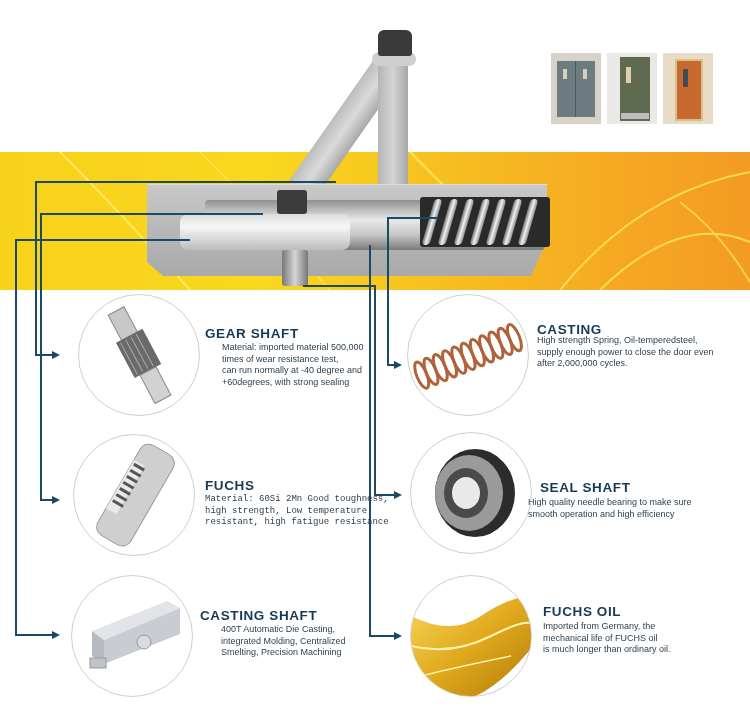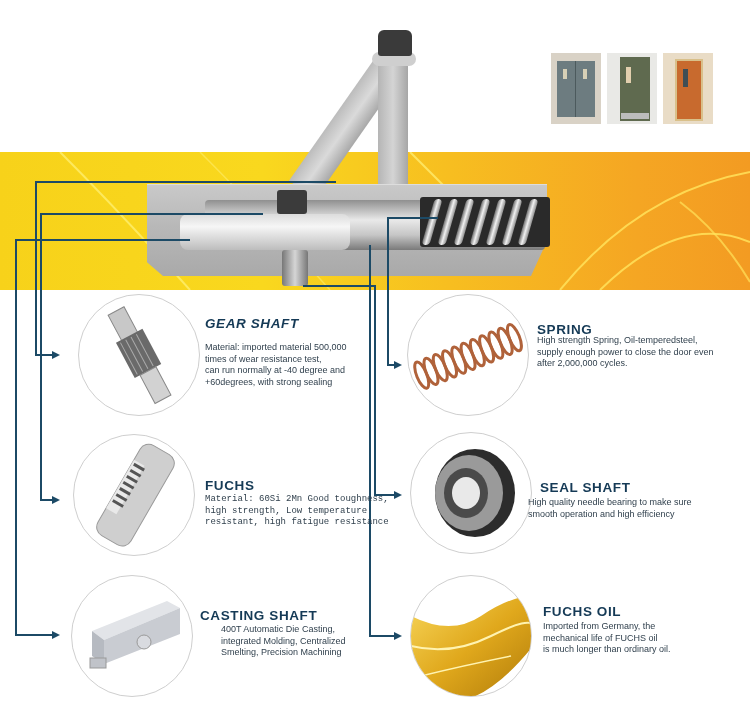--- a/index.html
+++ b/index.html
@@ -162,22 +162,22 @@
       <rect x="52" y="10" width="18" height="30" fill="#c8c8c8" stroke="#888"></rect>
       <rect x="46" y="38" width="30" height="40" fill="#6a6a6a"></rect>
       <line x1="50" y1="40" x2="50" y2="76" stroke="#aaa"></line>
         <line x1="56" y1="40" x2="56" y2="76" stroke="#aaa"></line>
       <line x1="62" y1="40" x2="62" y2="76" stroke="#aaa"></line>
         <line x1="68" y1="40" x2="68" y2="76" stroke="#aaa"></line>
       <rect x="52" y="78" width="18" height="32" fill="#d2d2d2" stroke="#888"></rect>
     </g>
   </svg>
 </div>
-<div class="feature-title" style="left:205px; top:316px;font-style:italic;">GEAR SHAFT</div>
-<div class="feature-desc" style="left:205px; top:342px;">Material: imported material 500,000
+<div class="feature-title" style="left:205px; top:326px;">GEAR SHAFT</div>
+<div class="feature-desc" style="left:222px; top:342px;">Material: imported material 500,000
 times of wear resistance test,
 can run normally at -40 degree and
 +60degrees, with strong sealing</div>
 
 <div class="circle" style="left:73px; top:434px;">
   <svg width="122" height="122">
     <g transform="rotate(30 61 61)">
       <rect x="42" y="8" width="38" height="104" rx="10" fill="#cfcfcf" stroke="#9a9a9a"></rect>
       <rect x="42" y="30" width="12" height="56" fill="#e9e9e9"></rect>
       <g stroke="#555" stroke-width="3">
@@ -221,21 +221,21 @@
       <ellipse cx="50" cy="61" rx="5" ry="14"></ellipse>
         <ellipse cx="60" cy="61" rx="5" ry="14"></ellipse>
       <ellipse cx="70" cy="61" rx="5" ry="14"></ellipse>
         <ellipse cx="80" cy="61" rx="5" ry="14"></ellipse>
       <ellipse cx="90" cy="61" rx="5" ry="14"></ellipse>
         <ellipse cx="100" cy="61" rx="5" ry="14"></ellipse>
       <ellipse cx="110" cy="61" rx="5" ry="14"></ellipse>
     </g>
   </svg>
 </div>
-<div class="feature-title" style="left:537px; top:322px;">SPRING</div>
+<div class="feature-title" style="left:537px; top:322px;">CASTING</div>
 <div class="feature-desc" style="left:537px; top:335px;">High strength Spring,  Oil-temperedsteel,
 supply enough power to close the door even
 after 2,000,000 cycles.</div>
 
 <div class="circle" style="left:410px; top:432px;">
   <svg width="122" height="122">
     <ellipse cx="64" cy="60" rx="40" ry="44" fill="#2c2c2c"></ellipse>
     <ellipse cx="58" cy="60" rx="34" ry="38" fill="#9a9a9a"></ellipse>
     <ellipse cx="55" cy="60" rx="22" ry="25" fill="#4a4a4a"></ellipse>
     <ellipse cx="55" cy="60" rx="14" ry="16" fill="#e9e9e9"></ellipse>

